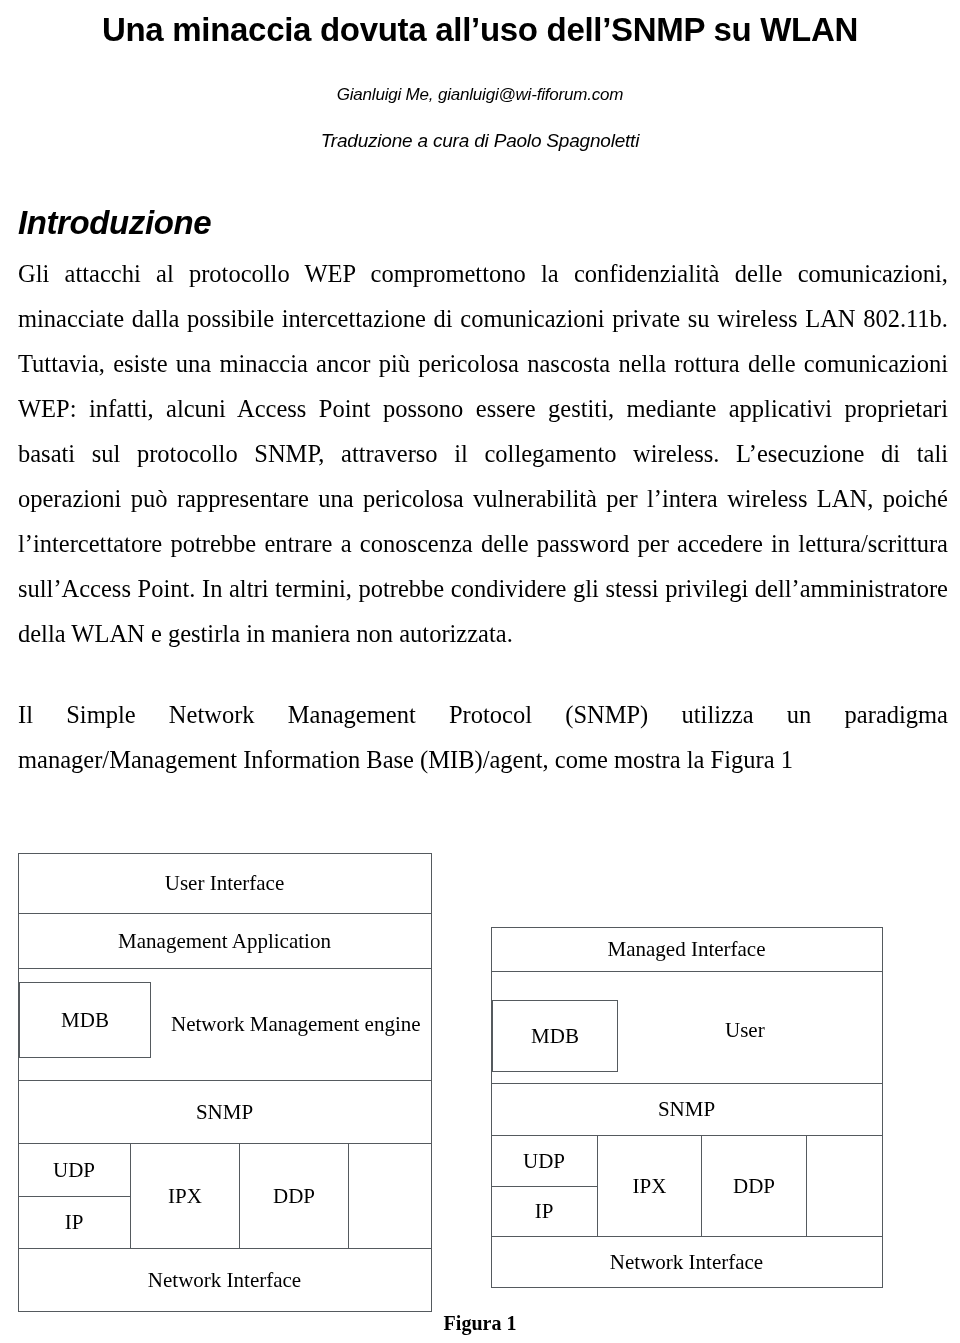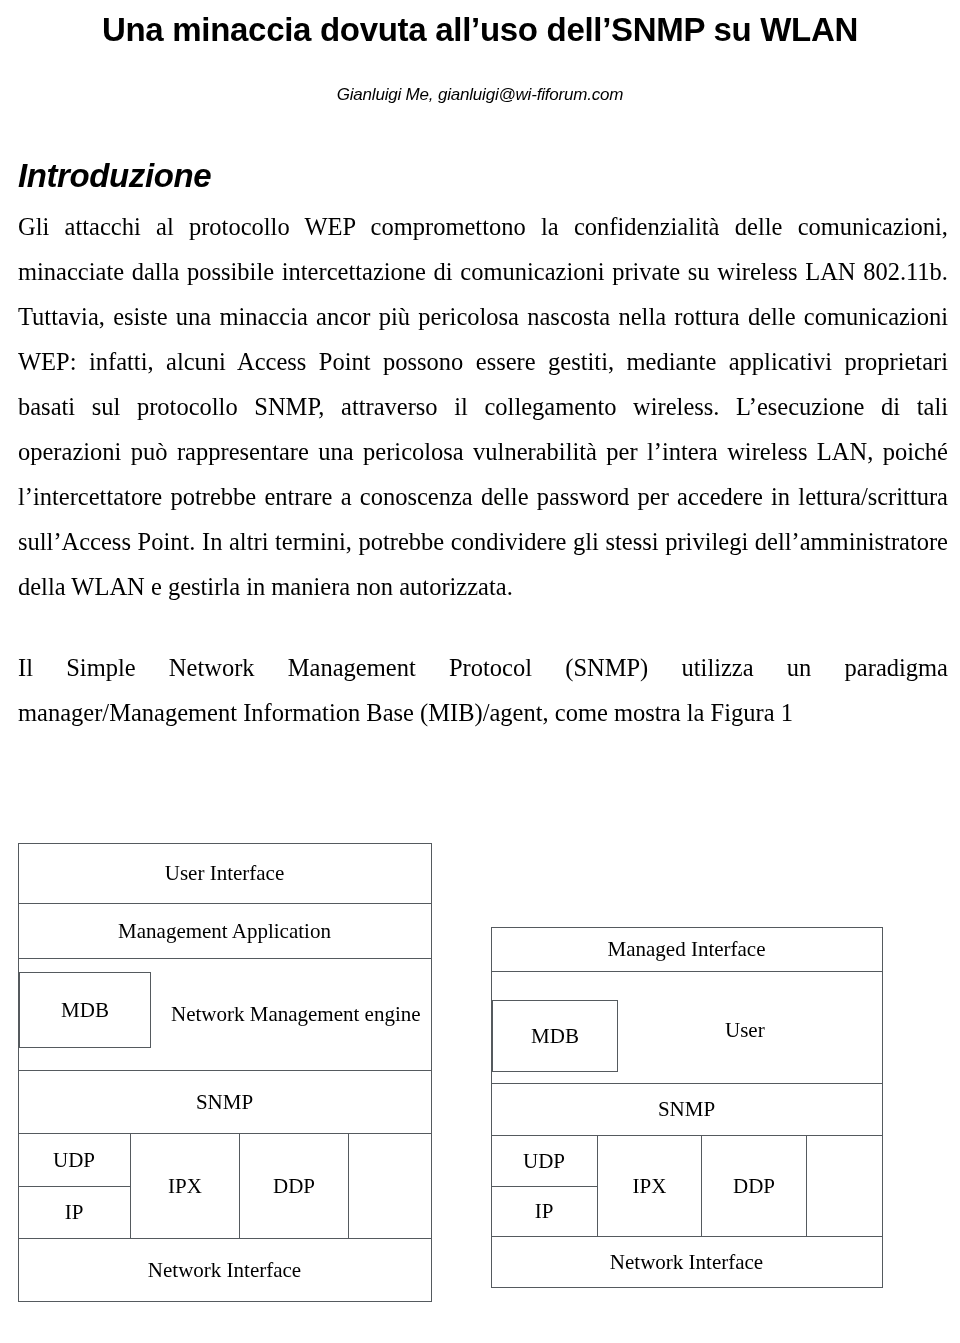--- a/index.html
+++ b/index.html
@@ -132,31 +132,32 @@
 </style>
 </head>
 <body>
 
 <div class="page">
 
   <h1 class="doc-title">Una minaccia dovuta all’uso dell’SNMP su WLAN</h1>
 
   <p class="byline">Gianluigi Me, gianluigi@wi-fiforum.com</p>
 
+  <p class="byline second">Traduzione a cura di Paolo Spagnoletti</p>
 
   <h2 class="section-heading" id="heading-intro">Introduzione</h2>
 
   <p class="body-par" id="par-intro">Gli attacchi al protocollo WEP compromettono la confidenzialità delle comunicazioni, minacciate dalla possibile intercettazione di comunicazioni private su wireless LAN 802.11b. Tuttavia, esiste una minaccia ancor più pericolosa nascosta nella rottura delle comunicazioni WEP: infatti, alcuni Access Point possono essere gestiti, mediante applicativi proprietari basati sul protocollo SNMP, attraverso il collegamento wireless. L’esecuzione di tali operazioni può rappresentare una pericolosa vulnerabilità per l’intera wireless LAN, poiché l’intercettatore potrebbe entrare a conoscenza delle password per accedere in lettura/scrittura sull’Access Point. In altri termini, potrebbe condividere gli stessi privilegi dell’amministratore della WLAN e gestirla in maniera non autorizzata.</p>
 
 
   <p class="body-par" id="par-model">Il Simple Network Management Protocol (SNMP) utilizza un paradigma manager/Management Information Base (MIB)/agent, come mostra la Figura 1</p>
 
   <div class="figure-area">
 
-    <div class="stack" style="left:18px; top:16px; width:414px; height:432px;padding-left:28px;">
+    <div class="stack" style="left:18px; top:26px; width:414px; height:432px;padding-left:28px;">
 
       <div class="layer" style="left:-1.5px; top:-1.5px; width:414px; height:62px;">User Interface</div>
 
       <div class="layer" style="left:-1.5px; top:59px; width:414px; height:56px;">Management Application</div>
 
       <div class="layer" style="left:-1.5px; top:114px; width:414px; height:113px;"></div>
 
       <div class="sub-box" style="left:0px; top:128px; width:132px; height:76px;">MDB</div>
 
       <div class="label-free" style="left:152px; top:158px;">Network Management engine</div>
@@ -195,14 +196,15 @@
       <div class="sub-box" style="left:-1.5px; top:258px; width:107px; height:51px;">IP</div>
 
       <div class="sub-box" style="left:105px; top:207px; width:105px; height:102px;">IPX</div>
 
       <div class="sub-box" style="left:209px; top:207px; width:106px; height:102px;">DDP</div>
 
       <div class="layer" style="left:-1.5px; top:308px; width:392px; height:52px;">Network  Interface</div>
     </div>
   </div>
 
+  <div class="figure-caption">Figura 1</div>
 
 </div>
 
 </body></html>

